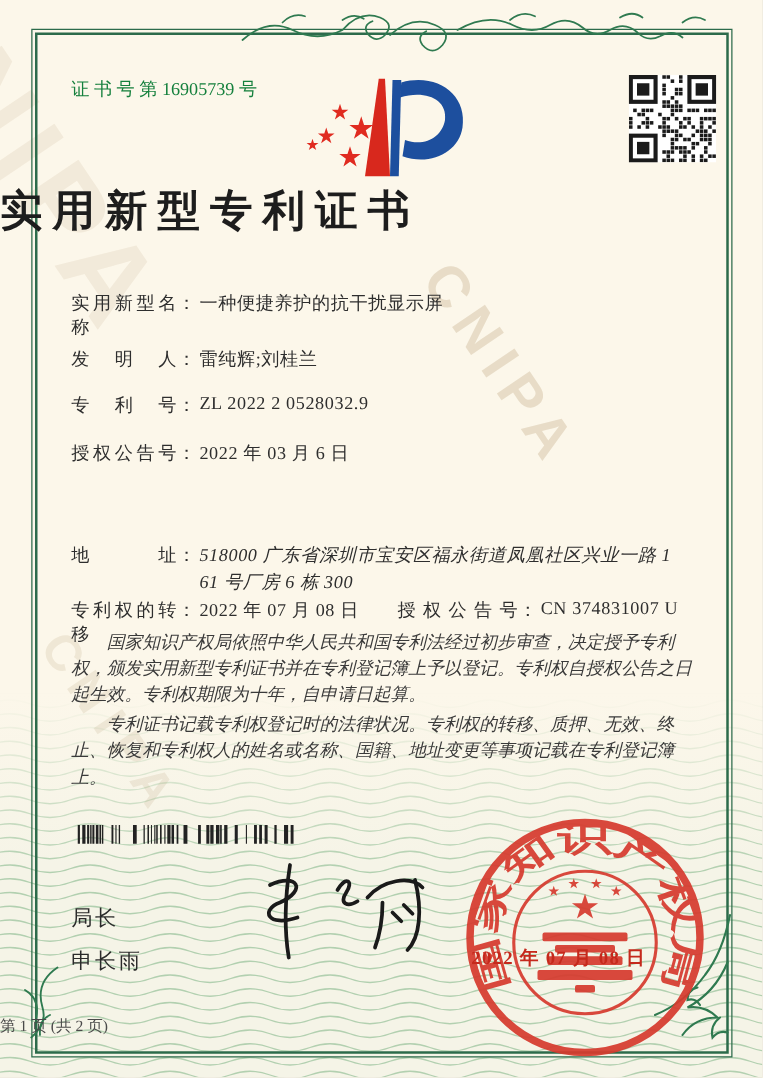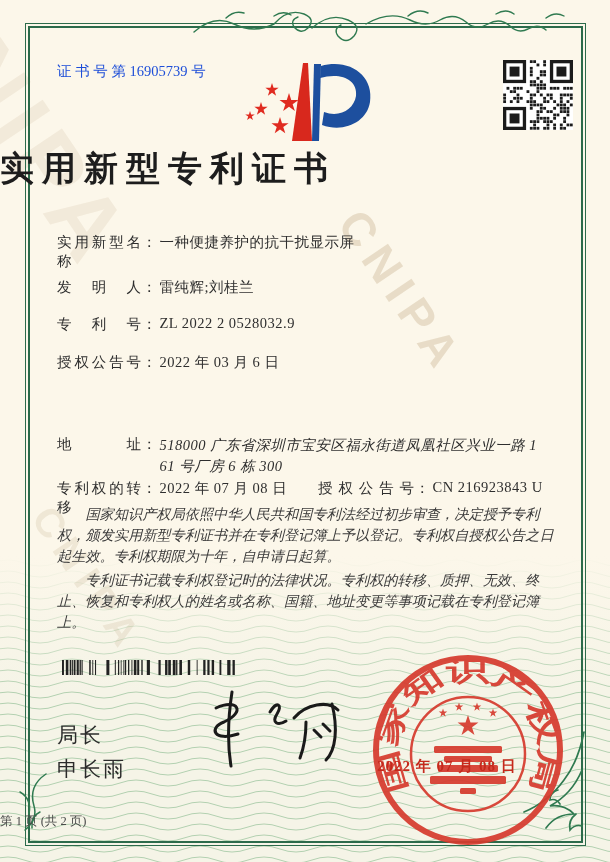--- a/index.html
+++ b/index.html
@@ -15,38 +15,38 @@
   
   .orn{position:absolute;z-index:4;pointer-events:none;}
   
   .wm{position:absolute;z-index:2;font-weight:bold;letter-spacing:9px;color:rgba(184,158,120,0.30);
       transform:rotate(56deg);transform-origin:left top;font-family:"Liberation Sans","DejaVu Sans",sans-serif;}
   .wm1{left:372px;top:200px;font-size:46px;}
   .wm2{left:60px;top:498px;font-size:40px;color:rgba(184,158,120,0.18);}
   .wm3{left:-28px;top:-42px;font-size:92px;color:rgba(184,158,120,0.14);}
   
   .content{position:absolute;inset:0;z-index:5;}
-  .cert-no{position:absolute;left:57px;top:62px;font-size:14.5px;color:#1d4ed8;}
+  .cert-no{position:absolute;left:57px;top:62px;font-size:14.5px;color:#15803d;}
   .logo{position:absolute;left:228px;top:50px;}
   .qr{position:absolute;left:503px;top:60px;}
   .title{position:absolute;left:0;top:146px;width:100%;text-align:left;font-size:34px;
          font-weight:bold;letter-spacing:8px;color:#1d1d1d;}
   .row{position:absolute;left:57px;font-size:14.5px;color:#2e2e2e;width:520px;}
   .f-label{display:inline-block;width:84px;text-align:justify;text-align-last:justify;vertical-align:top;}
   .f-colon{display:inline-block;vertical-align:top;margin:0 3px 0 1px;}
   .f-value{display:inline-block;vertical-align:top;letter-spacing:0.5px;}
   .addr-val{width:398px;line-height:21px;font-style:italic;}
   .pair2{position:absolute;left:261px;top:0;}
   .pair2 .f-label{width:96px;}
   .r0{top:233px}.r1{top:278px}.r2{top:315px}.r3{top:353px}.r4{top:397px}.r5{top:435px}.r6{top:479px}
   .body-text{position:absolute;left:57px;top:504px;width:498px;font-size:14.2px;line-height:1.48;
              color:#3a3a3a;font-style:italic;}
   .body-text p{margin:0 0 3px 0;text-indent:2em;}
   .barcode{position:absolute;left:62px;top:660px;}
-  .signoff{position:absolute;left:57px;top:718px;font-size:21px;color:#2b2b2b;letter-spacing:2px;line-height:34px;}
+  .signoff{position:absolute;left:57px;top:718px;font-size:17px;color:#2b2b2b;letter-spacing:2px;line-height:34px;}
   .signature{position:absolute;left:190px;top:678px;}
   .seal{position:absolute;left:368px;top:650px;z-index:6;}
   .seal-date{position:absolute;left:377px;top:757px;z-index:7;font-size:15px;font-weight:bold;
              color:#c5291c;letter-spacing:1px;}
   .footer{position:absolute;left:0;top:813px;width:100%;font-size:12.5px;color:#4a4a4a;z-index:5;}
 </style>
 </head>
 <body>
 
 <div class="page">
@@ -300,21 +300,21 @@
     </div>
     <div class="row r3">
       <span class="f-label">授权公告号</span><span class="f-colon">：</span><span class="f-value">2022 年 03 月 6 日</span>
     </div>
     <div class="row r5">
       <span class="f-label">地址</span><span class="f-colon">：</span><span class="f-value addr-val"><span>518000 广东省深圳市宝安区福永街道凤凰社区兴业一路 1</span><br><span>61 号厂房 6 栋 300</span></span>
     </div>
     <div class="row r6">
       <span class="f-label">专利权的转移</span><span class="f-colon">：</span><span class="f-value">2022 年 07 月 08 日</span>
       <span class="pair2">
-        <span class="f-label">授权公告号</span><span class="f-colon">：</span><span class="f-value">CN 216923843 U</span>
+        <span class="f-label">授权公告号</span><span class="f-colon">：</span><span class="f-value">CN 374831007 U</span>
       </span>
     </div>
 
     <div class="body-text">
       <p>国家知识产权局依照中华人民共和国专利法经过初步审查，决定授予专利权，颁发实用新型专利证书并在专利登记簿上予以登记。专利权自授权公告之日起生效。专利权期限为十年，自申请日起算。</p>
       <p>专利证书记载专利权登记时的法律状况。专利权的转移、质押、无效、终止、恢复和专利权人的姓名或名称、国籍、地址变更等事项记载在专利登记簿上。</p>
     </div>
 
     <svg class="barcode" width="176" height="16" viewBox="0 0 176 16">
       <g id="barcode-bars" fill="#222222">

